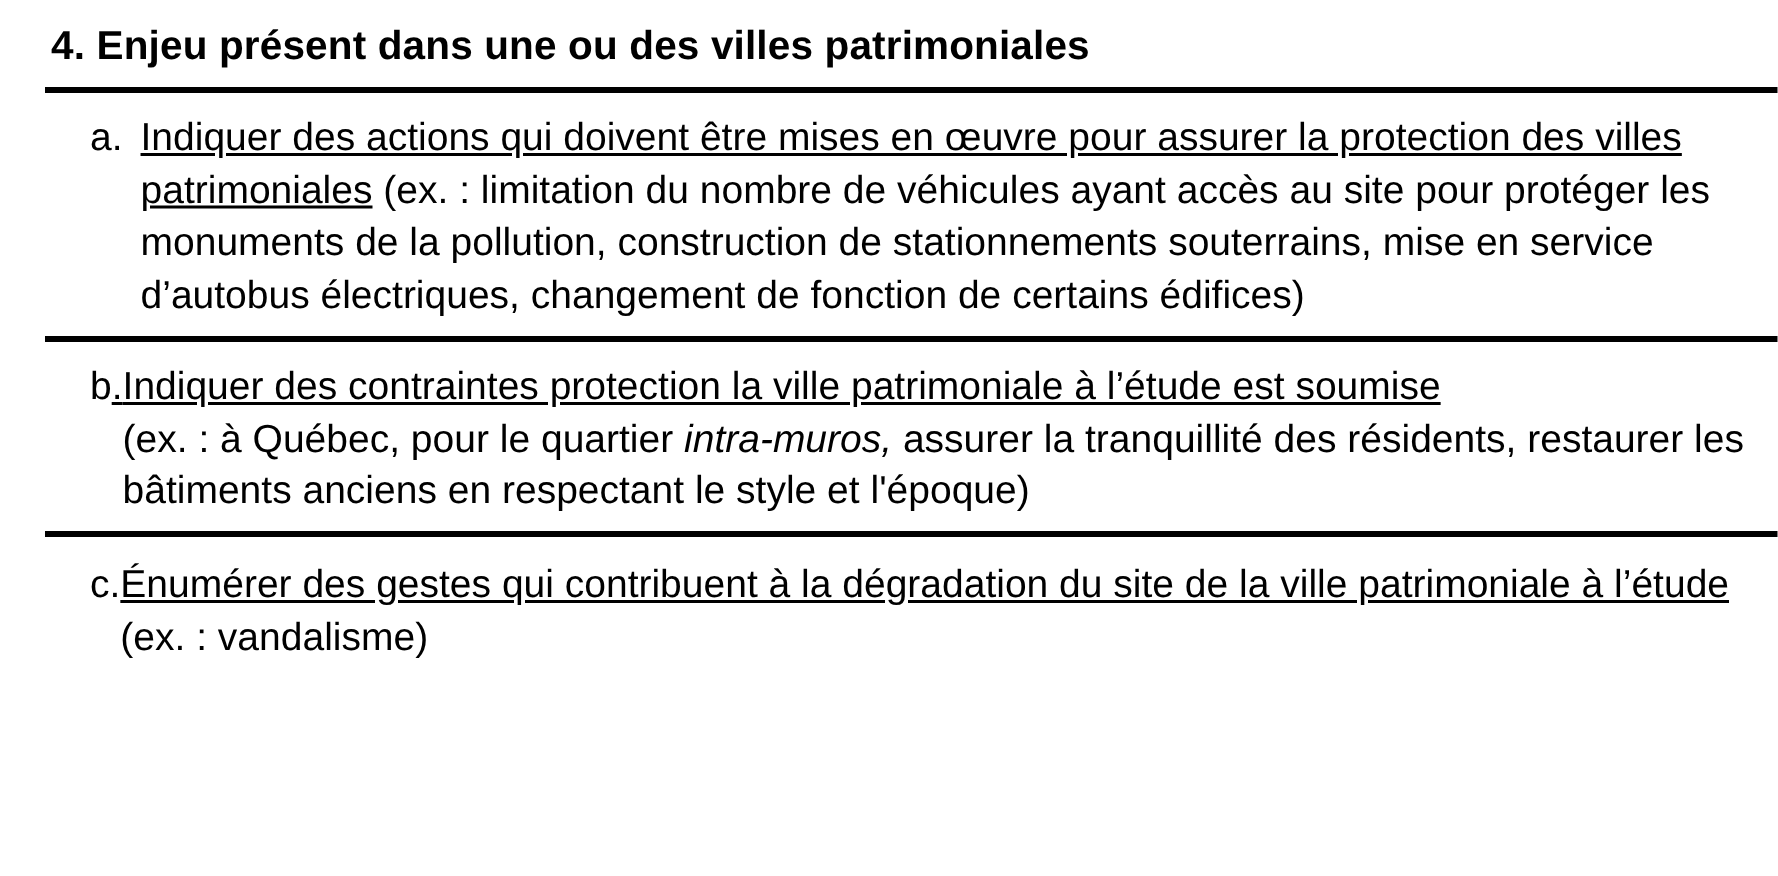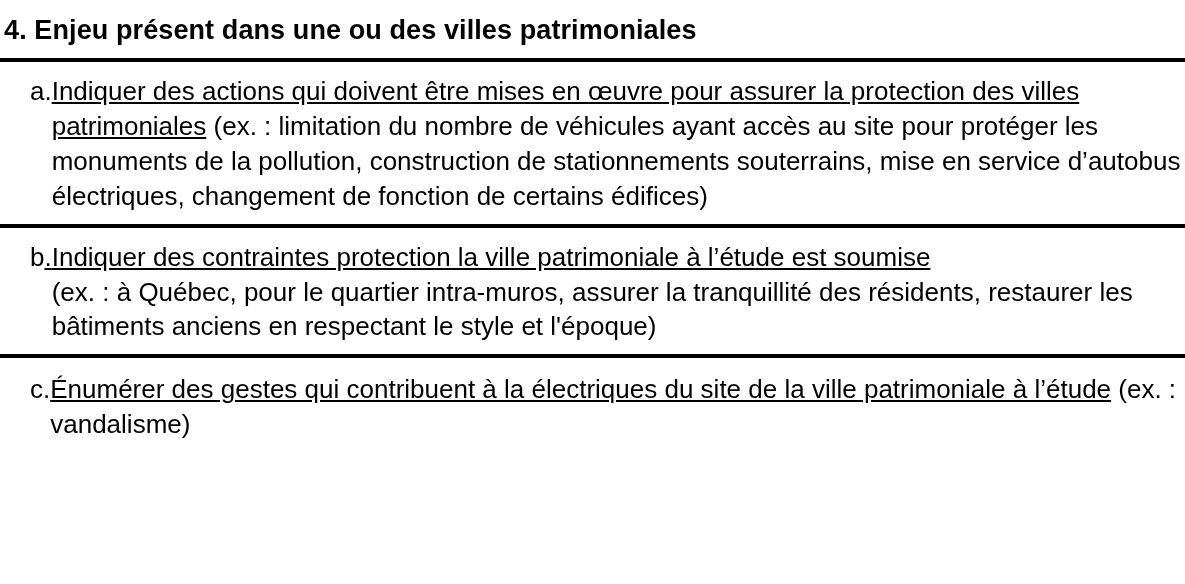--- a/index.html
+++ b/index.html
@@ -12,20 +12,21 @@
     height: 584px;
     font-family: "Liberation Sans", sans-serif;
     color: #000000;
     overflow: hidden;
   }
   .page {
     width: 1185px;
     height: 584px;
     position: relative;
     box-sizing: border-box;
+    padding-left: 30px;
   }
   .section-title {
     font-size: 27px;
     font-weight: bold;
     line-height: 1.2;
     padding: 14px 0 12px 4px;
     letter-spacing: 0.1px;
   }
   .section-title .num {
     font-weight: bold;
@@ -53,23 +54,24 @@
     font-size: 26px;
     line-height: 1.34;
     flex: 1 1 auto;
     padding-right: 2px;
   }
   .u {
     text-decoration: underline;
     text-underline-offset: 2px;
   }
   .it {
+    font-style: italic;
     margin-top: 32px;
   }
-  .item-a .item-body { padding-right: 0px; }
+  .item-a .item-body { padding-right: 0px; margin-left: 12px; }
   .item-c { padding-top: 14px; }
 </style>
 </head>
 <body>
 
 <div class="page">
 
   <div class="section-title">
     <span class="num">4</span><span>.</span> <span>Enjeu présent dans une ou des villes patrimoniales</span>
   </div>
@@ -91,17 +93,17 @@
       <span class="u"> Indiquer des contraintes protection la ville patrimoniale à l’étude est soumise</span><br>
       <span>(ex. : à Québec, pour le quartier </span><span class="it">intra-muros,</span><span> assurer la tranquillité des résidents, restaurer les bâtiments anciens en respectant le style et l'époque)</span>
     </div>
   </div>
 
   <hr class="rule">
 
   <div class="item item-c">
     <div class="item-label">c.</div>
     <div class="item-body">
-      <span class="u">Énumérer des gestes qui contribuent à la électriques du site de la ville patrimoniale à l’étude</span><span> (ex. : vandalisme)</span>
+      <span class="u">Énumérer des gestes qui contribuent à la dégradation du site de la ville patrimoniale à l’étude</span><span> (ex. : vandalisme)</span>
     </div>
   </div>
 
 </div>
 
 </body></html>

